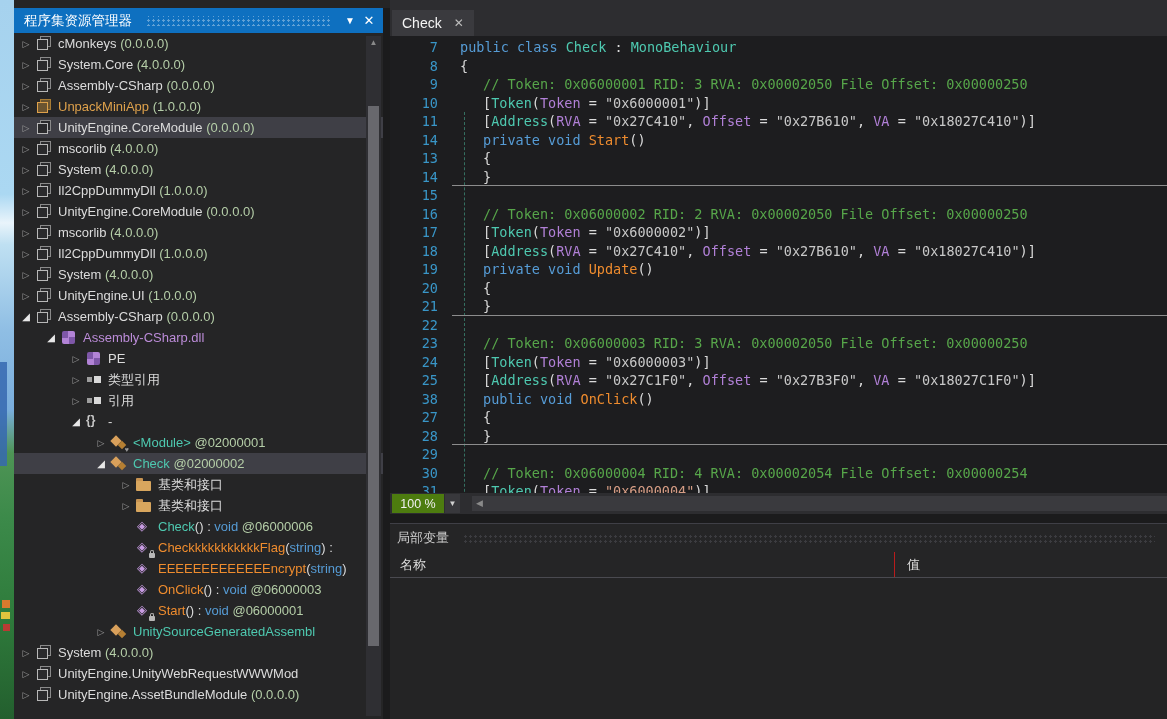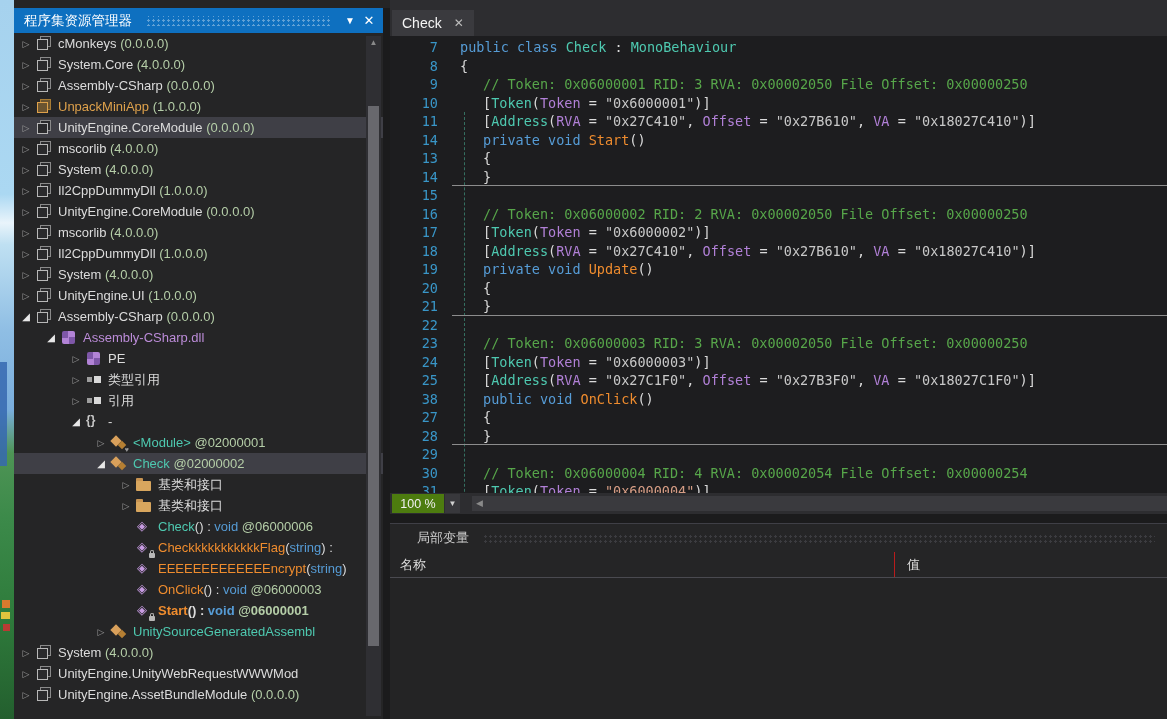--- a/index.html
+++ b/index.html
@@ -106,21 +106,21 @@
   .zoom-box{margin-left:2px;width:52px;height:19px;background:#4d7c0f;color:#f0f0f0;
     font-size:12.5px;display:flex;align-items:center;justify-content:center;}
   .zoom-drop{width:15px;height:19px;margin-left:1px;background:#38383c;color:#d0d0d0;
     font-size:8px;display:flex;align-items:center;justify-content:center;}
   .hscroll{flex:1;height:15px;margin:0 0 0 12px;background:#3a3a3e;position:relative;}
   .hscroll .hs-left{position:absolute;left:4px;top:0;height:15px;line-height:15px;color:#8a8a8a;font-size:9px;}
 
   
   .locals{position:absolute;left:390px;top:523px;right:0;bottom:0;background:#252526;border-top:1px solid #3f3f46;}
   .loc-title{height:28px;display:flex;align-items:center;color:#cccccc;font-size:13px;}
-  .loc-title .lt-text{margin-left:27px;white-space:nowrap;}
+  .loc-title .lt-text{margin-left:7px;white-space:nowrap;}
   .loc-title .lt-pattern{flex:1;height:10px;margin:2px 12px 0 14px;
     background-image:radial-gradient(#3c3c40 1px,transparent 1.3px);background-size:5px 5px;}
   .loc-header{height:25px;display:flex;border-bottom:1px solid #4a4a50;color:#dcdcdc;font-size:13px;}
   .loc-col-name{width:505px;display:flex;align-items:center;padding-left:10px;box-sizing:border-box;border-right:1px solid #b91c1c;}
   .loc-col-value{flex:1;display:flex;align-items:center;padding-left:12px;}
   .loc-body{position:absolute;left:0;top:54px;right:0;bottom:0;background:#242425;}
 </style>
 </head>
 <body>
 
@@ -274,21 +274,21 @@
       <div class="trow" style="padding-left: 104px;">
         <span class="exp"></span>
         <span class="ticon i-method"></span>
         <span class="tlabel"><span class="t-or">EEEEEEEEEEEEEncrypt</span><span class="t-pl">(</span><span class="t-kw">string</span><span class="t-pl">)</span></span>
       </div>
       <div class="trow" style="padding-left: 104px;">
         <span class="exp"></span>
         <span class="ticon i-method"></span>
         <span class="tlabel"><span class="t-or">OnClick</span><span class="t-pl">() : </span><span class="t-kw">void</span><span class="t-ver"> @06000003</span></span>
       </div>
-      <div class="trow" style="padding-left: 104px; font-weight: bold;">
+      <div class="trow" style="padding-left: 104px;">
         <span class="exp"></span>
         <span class="ticon i-method">
           <span class="lock"></span>
         </span>
         <span class="tlabel"><span class="t-or">Start</span><span class="t-pl">() : </span><span class="t-kw">void</span><span class="t-ver"> @06000001</span></span>
       </div>
       <div class="trow" style="padding-left: 79px;">
         <span class="exp">▷</span>
         <span class="ticon i-class"></span>
         <span class="tlabel"><span class="t-teal">UnitySourceGeneratedAssembl</span></span>

